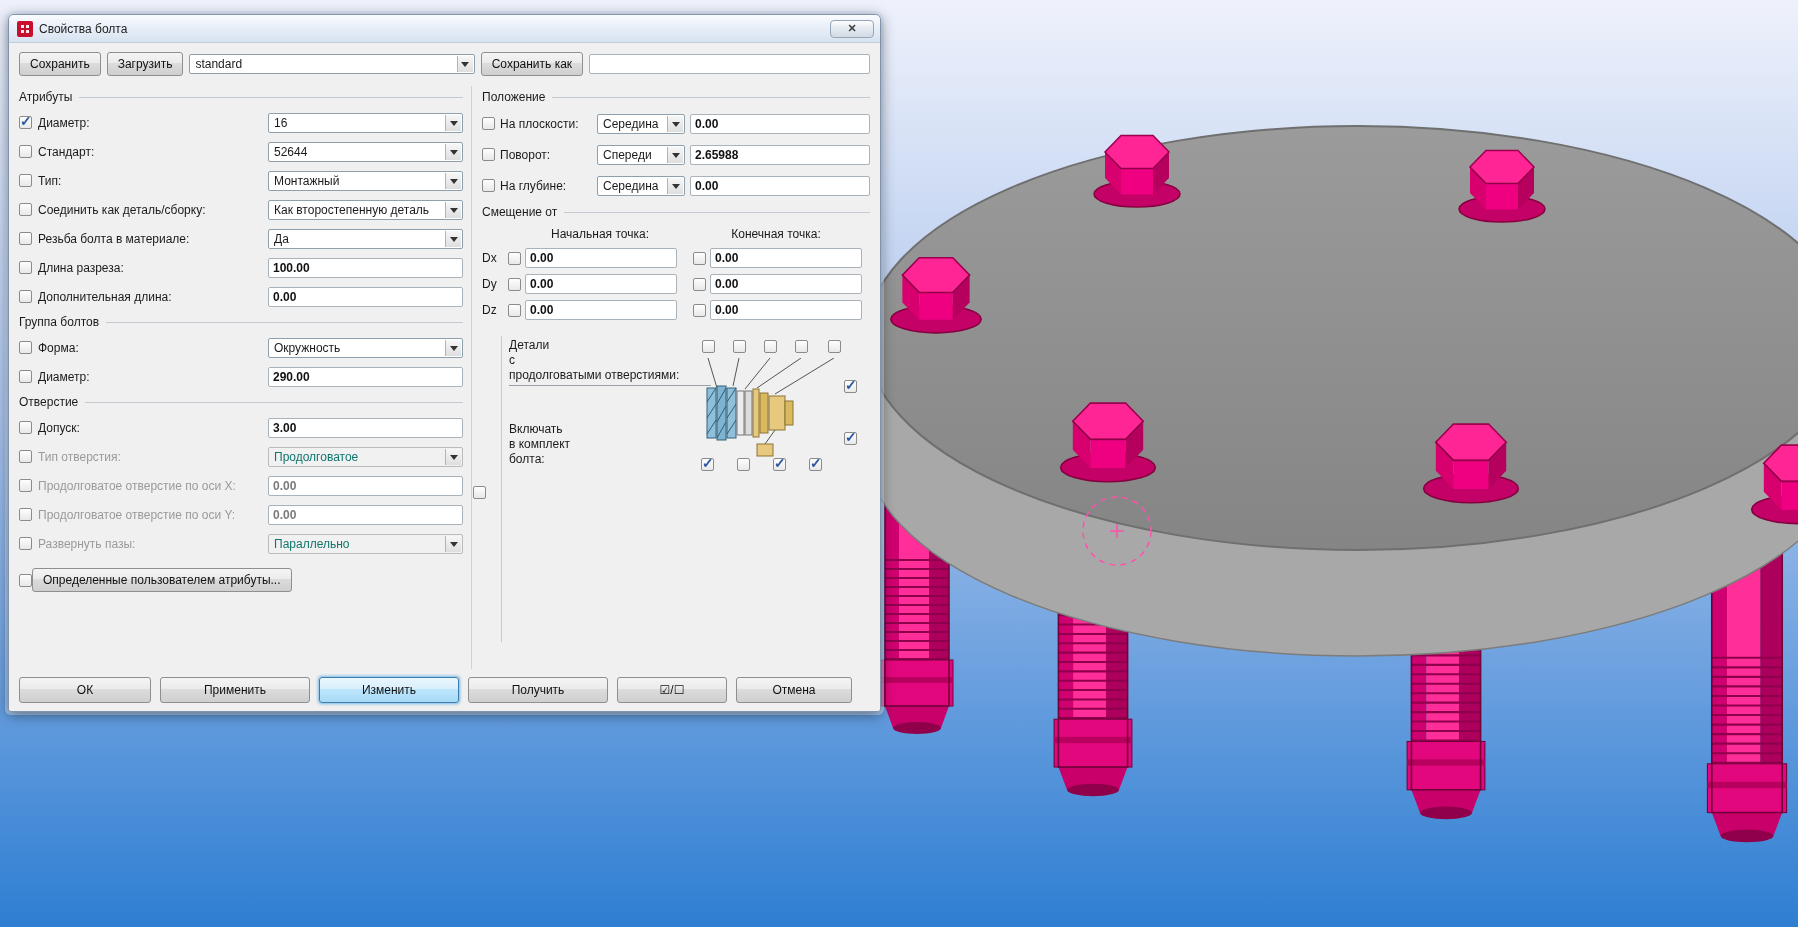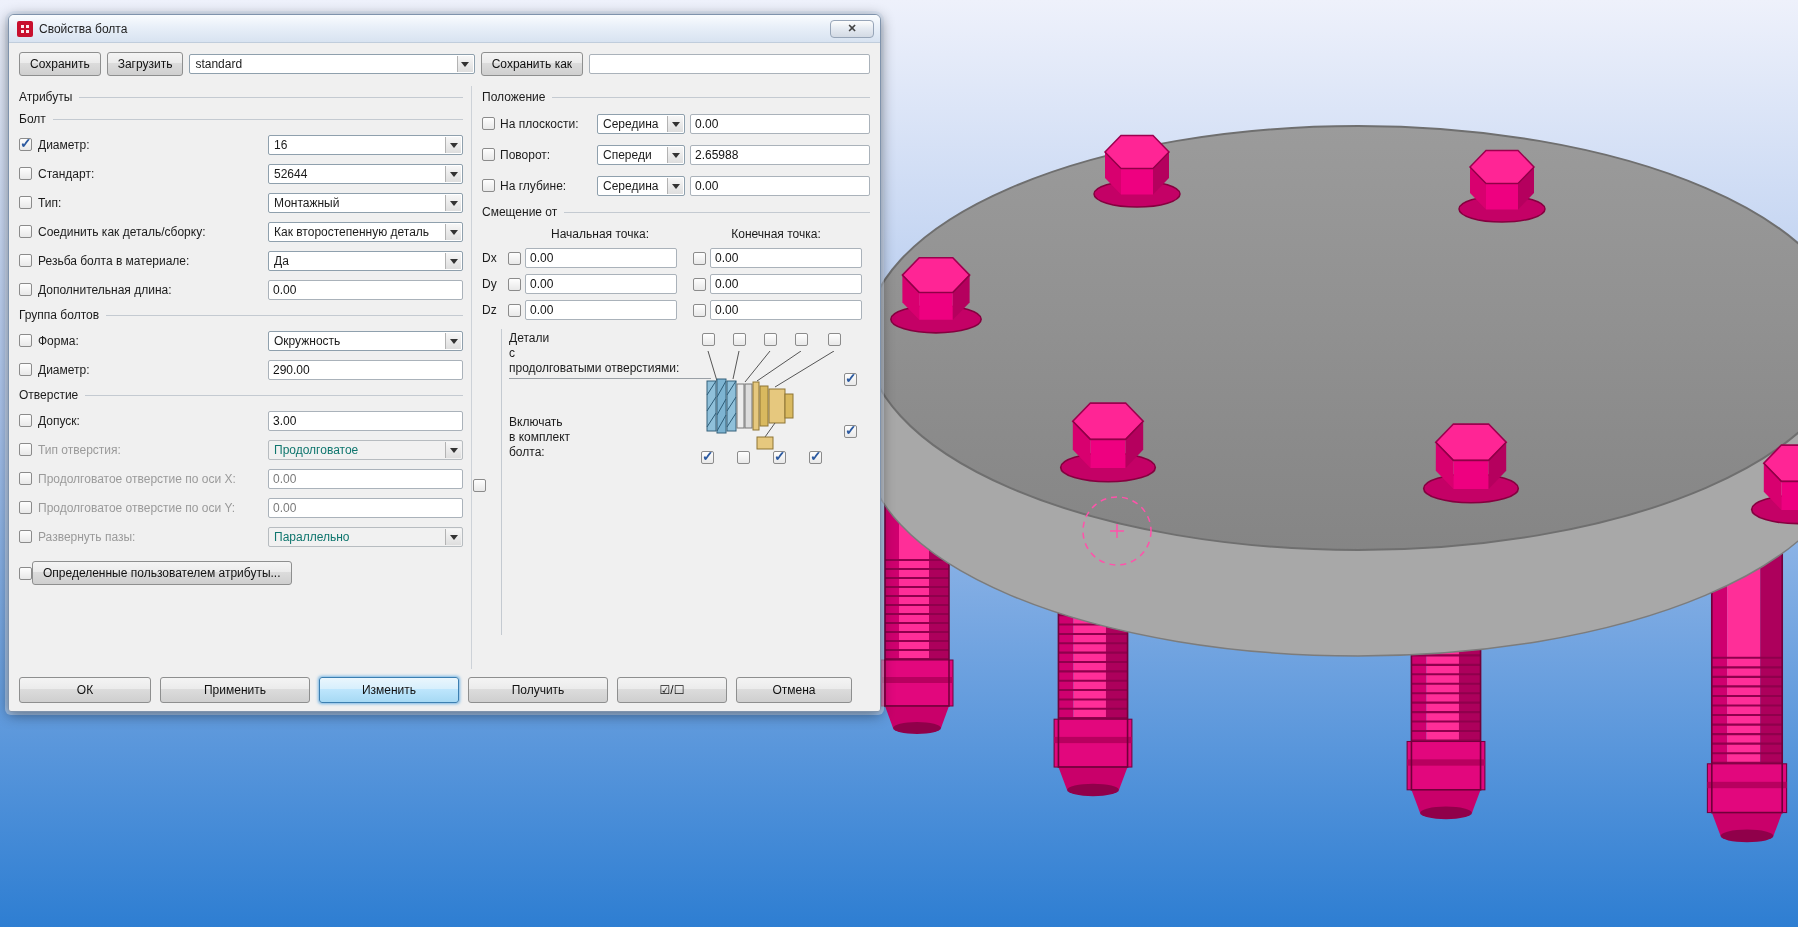--- a/index.html
+++ b/index.html
@@ -34,21 +34,21 @@
     background:linear-gradient(#f4f4f4,#ebebeb 45%,#dcdcdc 46%,#cfcfcf);
     font-family:"Liberation Sans", sans-serif; font-size:12px; color:#111; white-space:nowrap;
   }
   .btn.primary {
     border:1px solid #3c7fb1;
     background:linear-gradient(#eaf6fd,#d7effc 45%,#bee6fd 46%,#a6d9f4);
     box-shadow:0 0 3px 1px rgba(88,168,226,.8);
   }
   .tin {
     height:20px; border:1px solid #aab2ba; border-radius:2px; background:#fff;
-    padding:0 4px; font-family:"Liberation Sans", sans-serif; font-size:12px; color:#111; width:100%;
+    padding:0 4px; font-family:"Liberation Sans", sans-serif; font-size:12px; color:#111; width:100%;font-weight:bold;
   }
   .dd {
     position:relative; height:20px; border:1px solid #8fa0ad; border-radius:2px; background:#fff;
     display:flex; align-items:center; padding:0 20px 0 5px; overflow:hidden; white-space:nowrap;
   }
   .dd .arw {
     position:absolute; right:1px; top:1px; bottom:1px; width:16px;
     background:linear-gradient(#f7f7f7,#dedede); border-left:1px solid #b3b3b3;
     display:flex; align-items:center; justify-content:center;
   }
@@ -84,21 +84,21 @@
   .prow .plbl { width:92px; flex:none; white-space:nowrap; }
   .prow .pdd { width:88px; flex:none; }
   .prow .pin { flex:1; }
   .pts-hdr { display:flex; height:22px; align-items:center; padding-left:30px; }
   .pts-hdr span { width:176px; text-align:center; white-space:nowrap; }
   .orow { display:flex; align-items:center; height:26px; gap:4px; }
   .orow .axis { width:22px; flex:none; }
   .orow .oin { width:152px; flex:none; }
   .orow .gap { width:8px; }
 
-  .asm { position:relative; height:312px; margin-top:4px; }
+  .asm { position:relative; height:312px; margin-top:11px; }
   .asm .vline { position:absolute; left:19px; top:2px; bottom:4px; width:1px; background:#c4cad1; }
   .asm .ml { position:absolute; white-space:pre-line; line-height:15px; }
   .asm .slotted-lbl { left:27px; top:4px; width:202px; border-bottom:1px solid #9aa0a6; padding-bottom:2px; }
   .asm .include-lbl { left:27px; top:88px; width:190px; }
   .abs { position:absolute; }
 
   
   .footer { flex:none; display:flex; gap:9px; margin-top:8px; }
   .footer .btn { height:26px; }
 </style>
@@ -208,23 +208,20 @@
         <input class="tin saveas-input" value="" style="">
       </div>
 
       <div class="cols">
 
         <div class="leftcol">
           <div class="ghdr">
               <span>Атрибуты</span>
             </div>
 
-          <div class="ghdr">
-              <span>Болт</span>
-            </div>
 
           <div class="row">
             <span class="cb checked"></span>
             <label class="lbl">Диаметр:</label>
             <div class="dd ctrl">
               <span>16</span>
               <span class="arw"></span>
             </div>
           </div>
 
@@ -257,20 +254,25 @@
 
           <div class="row">
             <span class="cb"></span>
             <label class="lbl">Резьба болта в материале:</label>
             <div class="dd ctrl">
               <span>Да</span>
               <span class="arw"></span>
             </div>
           </div>
 
+          <div class="row">
+            <span class="cb"></span>
+            <label class="lbl">Длина разреза:</label>
+            <input class="tin ctrl" value="100.00" style="">
+          </div>
 
           <div class="row">
             <span class="cb"></span>
             <label class="lbl">Дополнительная длина:</label>
             <input class="tin ctrl" value="0.00" style="">
           </div>
 
           <div class="ghdr">
               <span>Группа болтов</span>
             </div>

